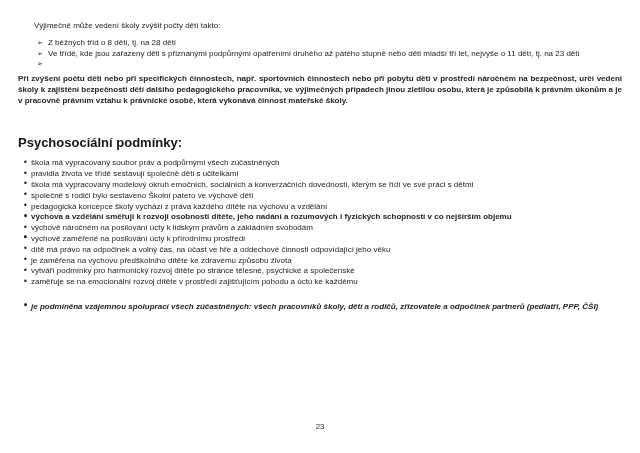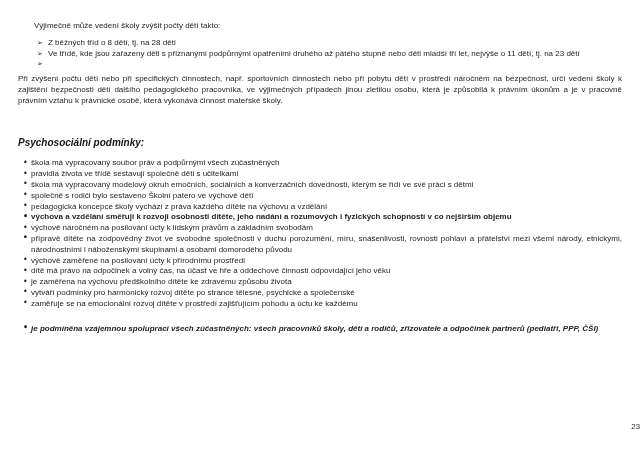--- a/index.html
+++ b/index.html
@@ -20,47 +20,46 @@
 
   ul.arrow-list { list-style: none; margin: 0; padding: 0; }
   ul.arrow-list li { position: relative; padding-left: 30px; min-height: 10.8px; }
   ul.arrow-list li .marker {
     position: absolute; left: 19px; top: 0;
     font-family: "DejaVu Sans", sans-serif;
     font-size: 7px;
   }
   ul.arrow-list li.justify { text-align: justify; }
 
-  p.body-par { margin: 4px 0 0 0; text-align: justify; }
+  p.body-par { margin: 4px 0 0 0; text-align: justify; font-weight: bold; }
 
   h3.section-heading {
     margin: 31px 0 0 0;
-    font-size: 10px;
+    font-size: 13px;
     font-weight: bold;
-    font-style: italic;
     color: #151515;
   }
 
   ul.bullet-list { list-style: none; margin: 10px 0 0 0; padding: 0; }
   ul.bullet-list li { position: relative; padding-left: 13px; text-align: justify; }
   ul.bullet-list li .marker {
     position: absolute; left: 5px; top: -0.5px;
     font-family: "DejaVu Sans", sans-serif;
   }
   ul.bullet-list li.bold { font-weight: bold; }
 
   ul.bullet-list.final { margin-top: 14px; }
   ul.bullet-list.final li { font-weight: bold; font-style: italic; }
   ul.bullet-list.final li .marker { font-style: normal; }
 
   .page-number {
     position: absolute;
     bottom: 20px; left: 0;
     width: 100%;
-    text-align: right;
+    text-align: center;
     font-size: 7.8px;
     color: #2a2a2a;
   }
 </style>
 </head>
 <body>
 
 <div class="content">
 
   <p class="lead">Výjimečně může vedení školy zvýšit počty dětí takto:</p>
@@ -111,21 +110,20 @@
     </li>
     <li>
       <span class="marker">•</span>
       <span>výchově náročném na posilování úcty k lidským právům a základním svobodám</span>
     </li>
     <li>
       <span class="marker">•</span>
     </li>
     <li>
       <span class="marker">•</span>
-      <span>přípravě dítěte na zodpovědný život ve svobodné společnosti v duchu porozumění, míru, snášenlivosti, rovnosti pohlaví a přátelství mezi všemi národy, etnickými, národnostními i náboženskými skupinami a osobami domorodého původu</span>
     </li>
     <li>
       <span class="marker">•</span>
       <span>výchově zaměřené na posilování úcty k přírodnímu prostředí</span>
     </li>
     <li>
       <span class="marker">•</span>
       <span>dítě má právo na odpočinek a volný čas, na účast ve hře a oddechové činnosti odpovídající jeho věku</span>
     </li>
     <li>

